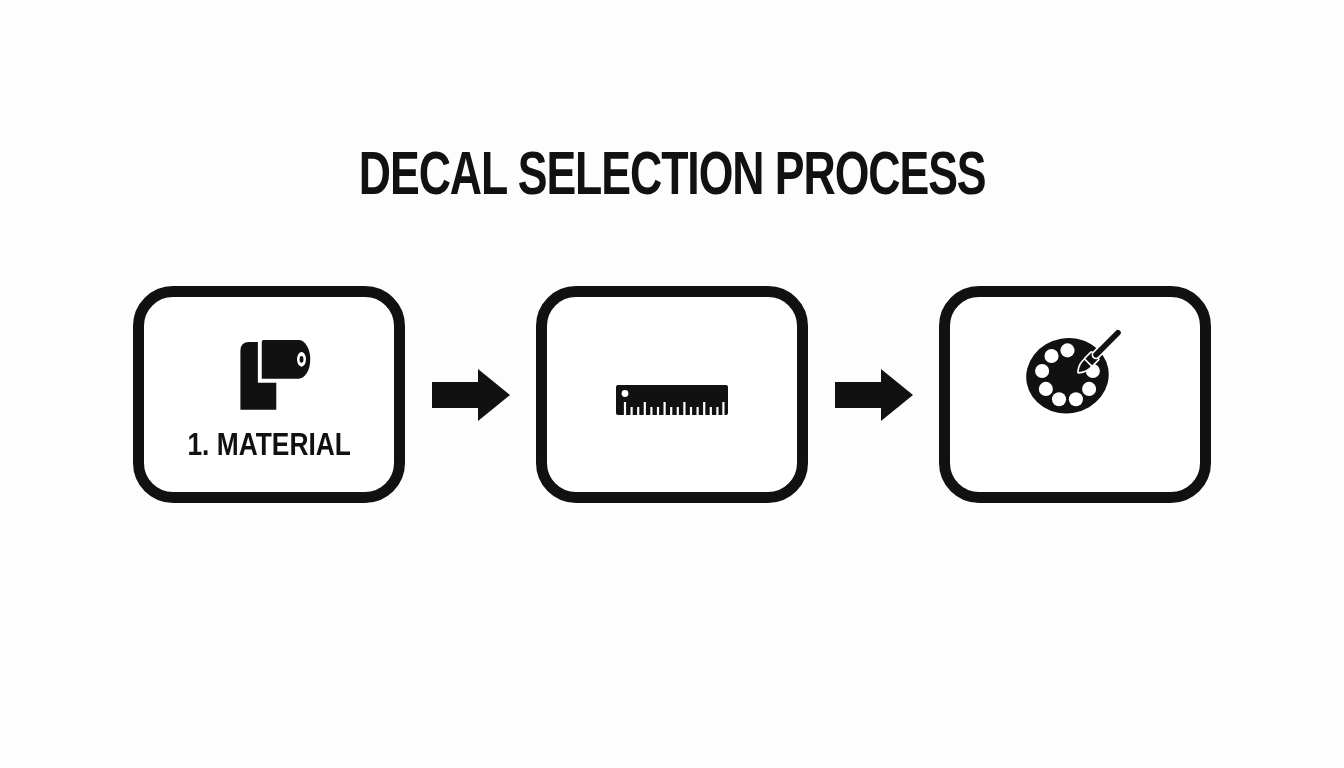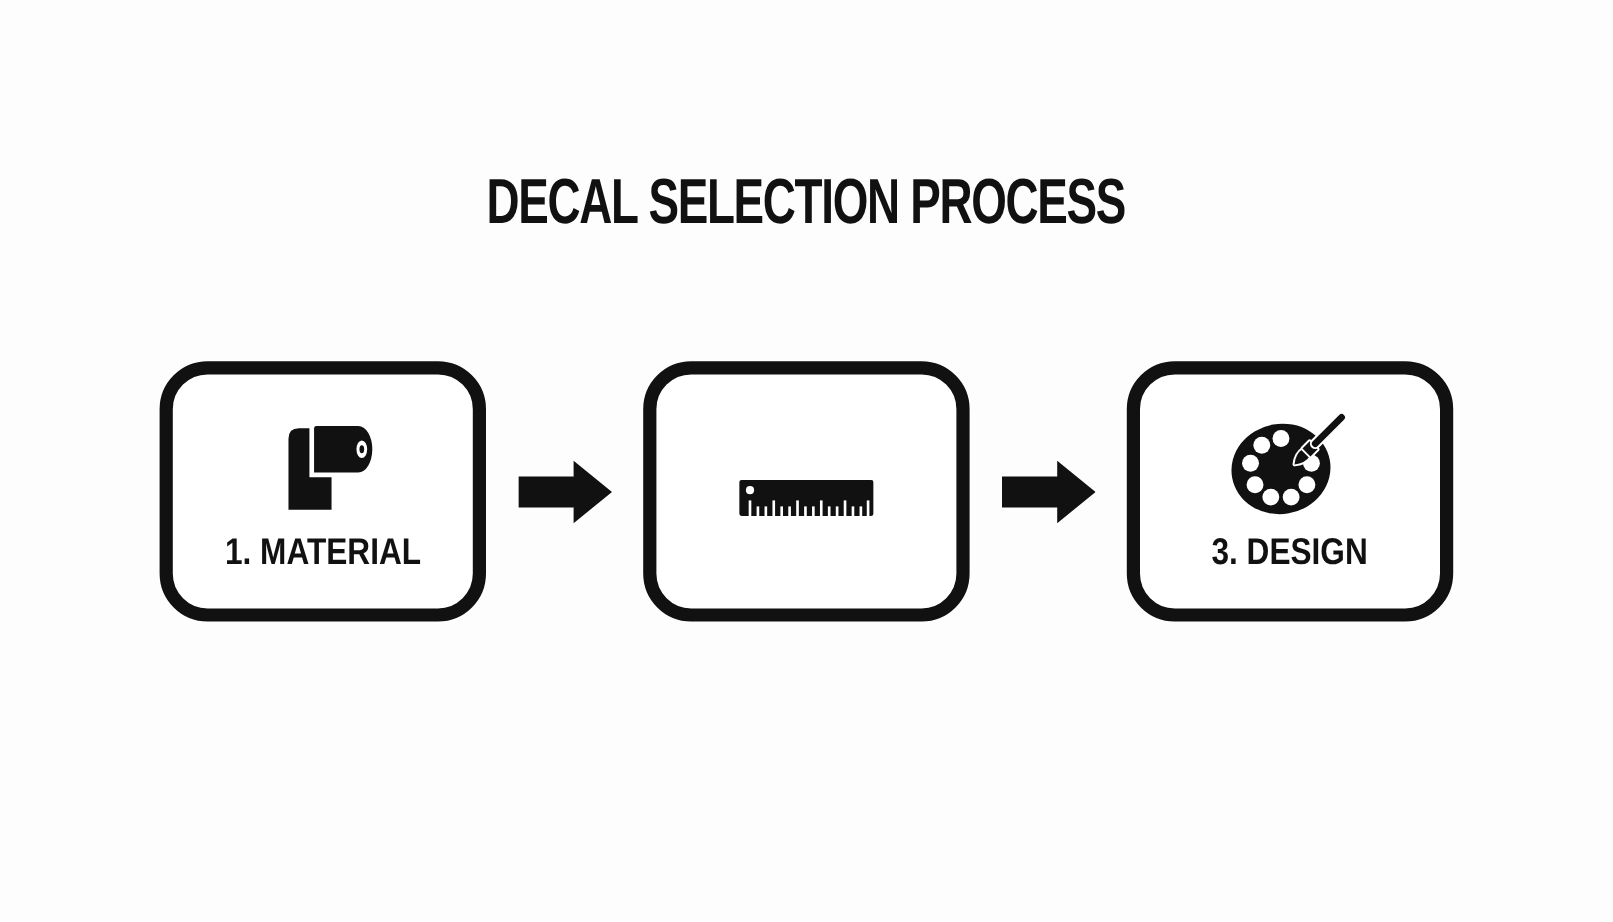--- a/index.html
+++ b/index.html
@@ -13,35 +13,35 @@
     font-family: "Liberation Sans", sans-serif;
     color: var(--ink);
     overflow: hidden;
   }
   .canvas { position: relative; width: 1344px; height: 768px; }
 
   .title {
     position: absolute;
     top: 142px; left: 0; right: 0;
     text-align: center;
-    font-size: 53px;
+    font-size: 62px;
     font-weight: 700;
     line-height: 1;
     letter-spacing: -1.5px;
     white-space: nowrap;
   }
   .condensed {
     display: inline-block;
     transform: scaleX(0.72);
     transform-origin: center center;
   }
 
   .flow {
     position: absolute;
-    top: 301px; left: 0; right: 0;
+    top: 286px; left: 0; right: 0;
     display: flex;
     justify-content: center;
     align-items: center;
   }
 
   .step-box {
     width: 272px; height: 217px;
     border: 11px solid var(--ink);
     border-radius: 40px;
     background: #ffffff;
@@ -161,19 +161,16 @@
           <circle cx="71" cy="68" r="7.5" fill="#ffffff"></circle>
           <circle cx="75" cy="49" r="7.5" fill="#ffffff"></circle>
 
           <g transform="translate(60,50) rotate(135)" stroke="#ffffff" stroke-width="3.5" stroke-linejoin="round" paint-order="stroke">
             <path d="M0,0 Q-7,6 -15,4.5 L-15,-4.5 Q-7,-6 0,0 Z" fill="currentColor"></path>
             <rect x="-24" y="-5" width="9" height="10" fill="currentColor"></rect>
             <rect x="-62" y="-3" width="39" height="6" rx="3" fill="currentColor"></rect>
           </g>
         </svg>
       </div>
-      <div class="step-label">
-        <span class="condensed-label">3. DESIGN</span>
-      </div>
     </div>
 
   </div>
 </div>
 
 </body></html>

